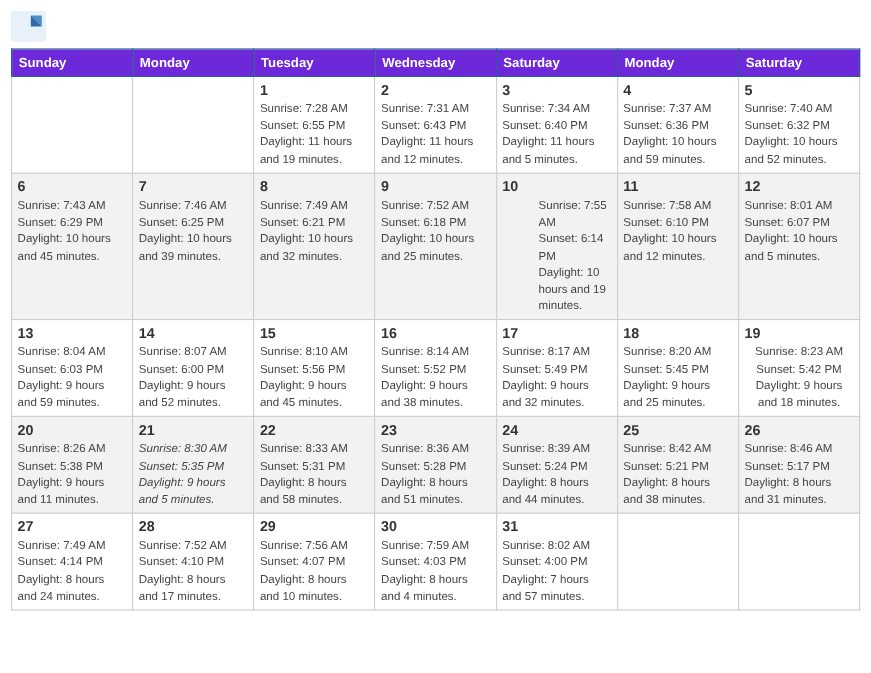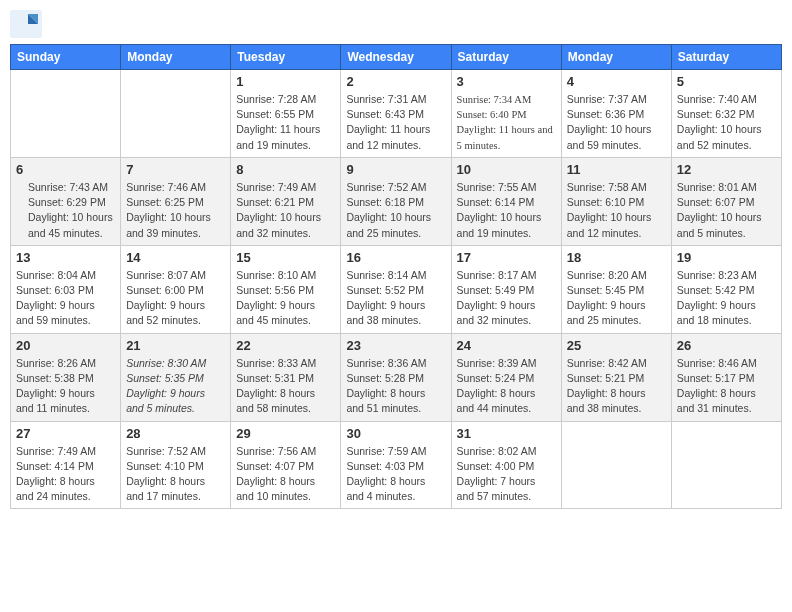--- a/index.html
+++ b/index.html
@@ -45,21 +45,21 @@
     .subtitle {
       font-size: 15px;
       color: #555;
     }
     table {
       width: 100%;
       border-collapse: collapse;
       font-size: 11px;
     }
     .day-header {
-      background-color: #3b82f6;
+      background-color: #6d28d9;
       color: #fff;
       text-align: left;
       padding: 5px 6px;
       font-size: 12px;
       font-weight: bold;
       margin-left: 20px;
     }
     td {
       border: 1px solid #ccc;
       vertical-align: top;
@@ -135,41 +135,41 @@
 Daylight: 11 hours and 19 minutes.</div>
         </td>
         <td>
           <div class="date-num">2</div>
           <div class="day-info" style="white-space: pre-line;">Sunrise: 7:31 AM
 Sunset: 6:43 PM
 Daylight: 11 hours and 12 minutes.</div>
         </td>
         <td>
           <div class="date-num">3</div>
-          <div class="day-info" style="white-space: pre-line; font-family: Liberation Serif, serif;">Sunrise: 7:34 AM
+          <div class="day-info" style="white-space: pre-line;">Sunrise: 7:34 AM
 Sunset: 6:40 PM
 Daylight: 11 hours and 5 minutes.</div>
         </td>
         <td>
           <div class="date-num">4</div>
           <div class="day-info" style="white-space: pre-line;">Sunrise: 7:37 AM
 Sunset: 6:36 PM
 Daylight: 10 hours and 59 minutes.</div>
         </td>
         <td>
           <div class="date-num">5</div>
           <div class="day-info" style="white-space: pre-line;">Sunrise: 7:40 AM
 Sunset: 6:32 PM
 Daylight: 10 hours and 52 minutes.</div>
         </td>
       </tr>
       <tr>
         <td>
           <div class="date-num">6</div>
-          <div class="day-info" style="white-space: pre-line; margin-left: 12px;">Sunrise: 7:43 AM
+          <div class="day-info" style="white-space: pre-line;">Sunrise: 7:43 AM
 Sunset: 6:29 PM
 Daylight: 10 hours and 45 minutes.</div>
         </td>
         <td>
           <div class="date-num">7</div>
           <div class="day-info" style="white-space: pre-line;">Sunrise: 7:46 AM
 Sunset: 6:25 PM
 Daylight: 10 hours and 39 minutes.</div>
         </td>
         <td>
@@ -179,21 +179,21 @@
 Daylight: 10 hours and 32 minutes.</div>
         </td>
         <td>
           <div class="date-num">9</div>
           <div class="day-info" style="white-space: pre-line;">Sunrise: 7:52 AM
 Sunset: 6:18 PM
 Daylight: 10 hours and 25 minutes.</div>
         </td>
         <td>
           <div class="date-num">10</div>
-          <div class="day-info" style="white-space: pre-line;">Sunrise: 7:55 AM
+          <div class="day-info" style="white-space: pre-line; margin-left: 33px;">Sunrise: 7:55 AM
 Sunset: 6:14 PM
 Daylight: 10 hours and 19 minutes.</div>
         </td>
         <td>
           <div class="date-num">11</div>
           <div class="day-info" style="white-space: pre-line;">Sunrise: 7:58 AM
 Sunset: 6:10 PM
 Daylight: 10 hours and 12 minutes.</div>
         </td>
         <td>
@@ -235,21 +235,21 @@
 Daylight: 9 hours and 32 minutes.</div>
         </td>
         <td>
           <div class="date-num">18</div>
           <div class="day-info" style="white-space: pre-line;">Sunrise: 8:20 AM
 Sunset: 5:45 PM
 Daylight: 9 hours and 25 minutes.</div>
         </td>
         <td>
           <div class="date-num">19</div>
-          <div class="day-info" style="white-space: pre-line;">Sunrise: 8:23 AM
+          <div class="day-info" style="white-space: pre-line; text-align: center;">Sunrise: 8:23 AM
 Sunset: 5:42 PM
 Daylight: 9 hours and 18 minutes.</div>
         </td>
       </tr>
       <tr>
         <td>
           <div class="date-num">20</div>
           <div class="day-info" style="white-space: pre-line;">Sunrise: 8:26 AM
 Sunset: 5:38 PM
 Daylight: 9 hours and 11 minutes.</div>

